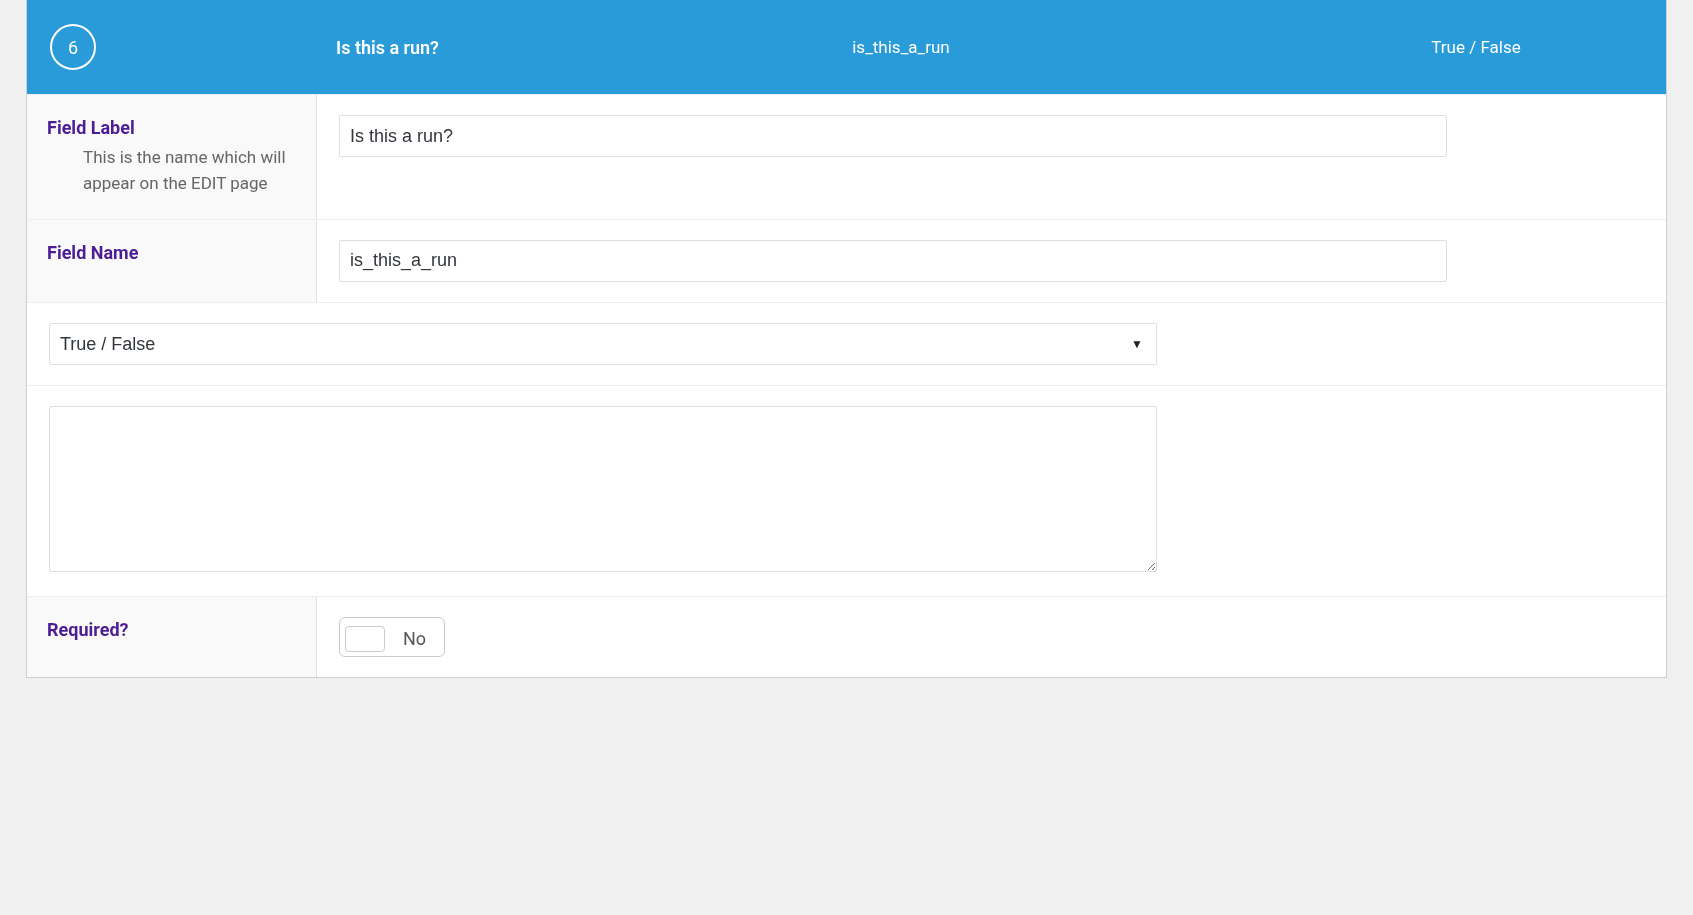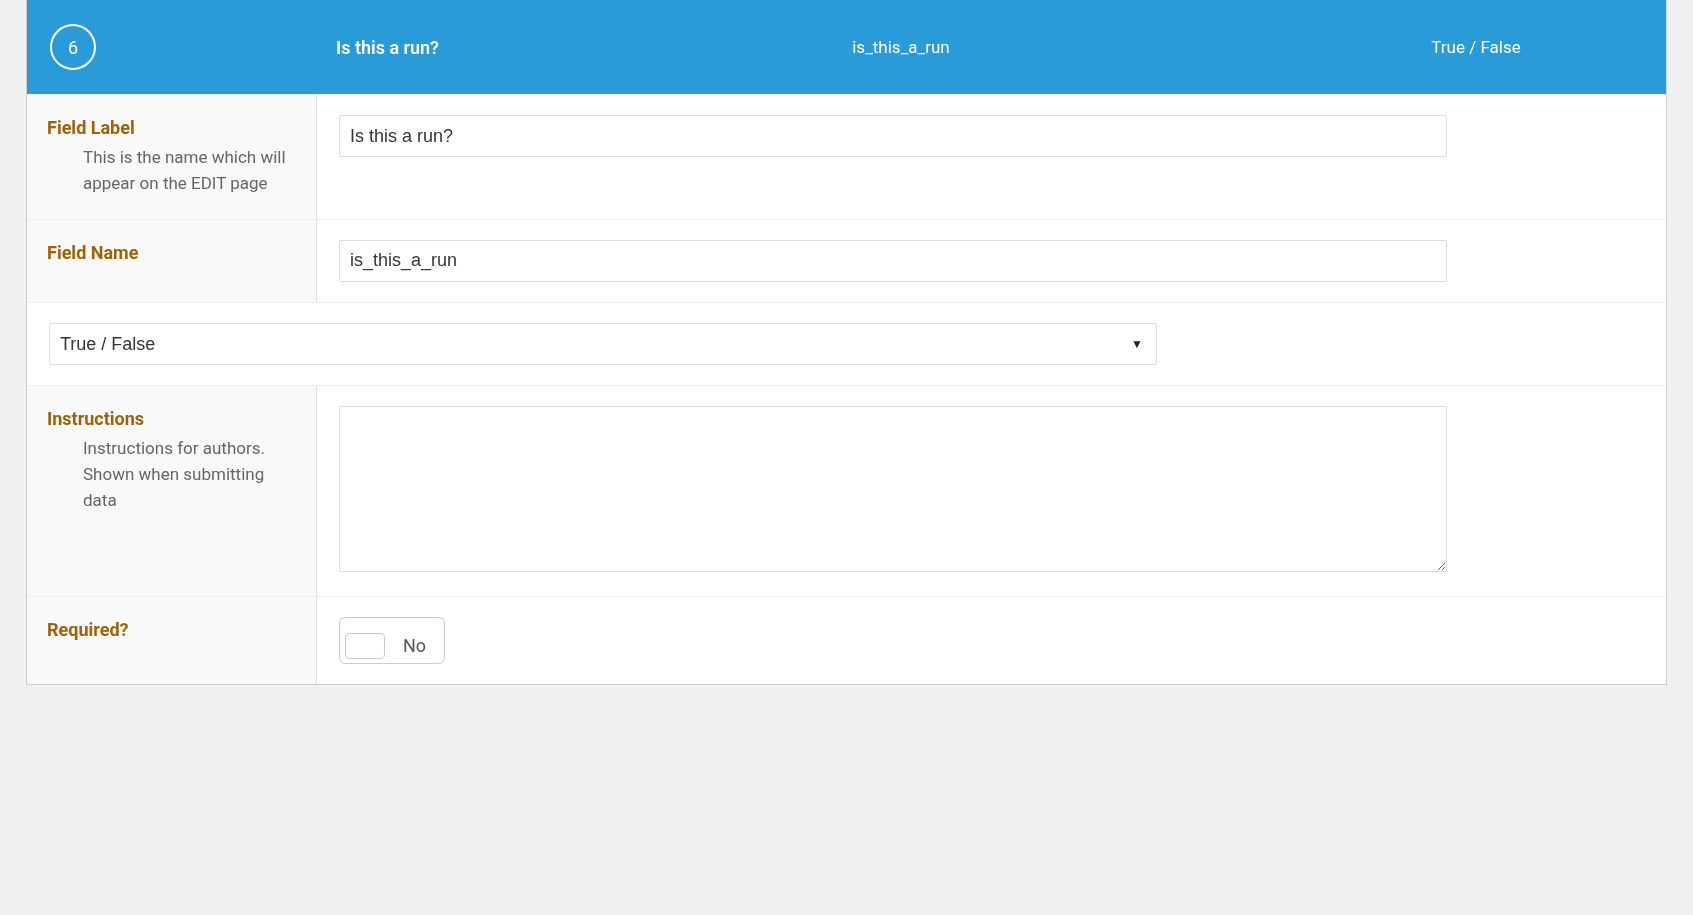--- a/index.html
+++ b/index.html
@@ -66,21 +66,21 @@
   .setting-row:first-child { border-top: none; }
   .setting-label {
     flex: 0 0 290px;
     padding: 22px 20px;
     background: #f9f9f9;
     border-right: 1px solid #e1e1e1;
   }
   .setting-label .lbl-title {
     font-weight: 700;
     font-size: 18px;
-    color: #a16207;
+    color: #4c1d95;
     margin-bottom: 6px;
   }
   .setting-label .lbl-desc {
     font-size: 17px;
     color: #666;
     line-height: 1.55;
     margin-left: 36px;
   }
   .setting-input {
     flex: 1;
@@ -137,21 +137,21 @@
     color: #32373c;
     border-radius: 2px;
     height: 166px;
     resize: both;
   }
   .toggle-wrap {
     display: inline-flex;
     align-items: center;
     border: 1px solid #ccc;
     border-radius: 6px;
-    padding: 15px 18px 4px 5px;
+    padding: 8px 18px 4px 5px;
     background: #fff;
   }
   .toggle-knob {
     width: 40px;
     height: 26px;
     border: 1px solid #ccc;
     border-radius: 4px;
     background: #fff;
     margin-right: 18px;
   }
@@ -200,24 +200,20 @@
       <div class="setting-input">
         <div class="select-wrap">
           <select class="select-input">
             <option>True / False</option>
           </select>
         </div>
       </div>
     </div>
 
     <div class="setting-row">
-      <div class="setting-label">
-        <div class="lbl-title">Instructions</div>
-        <div class="lbl-desc">Instructions for authors. Shown when submitting data</div>
-      </div>
       <div class="setting-input">
         <textarea class="textarea-input" style=""></textarea>
       </div>
     </div>
 
     <div class="setting-row">
       <div class="setting-label">
         <div class="lbl-title">Required?</div>
       </div>
       <div class="setting-input">

